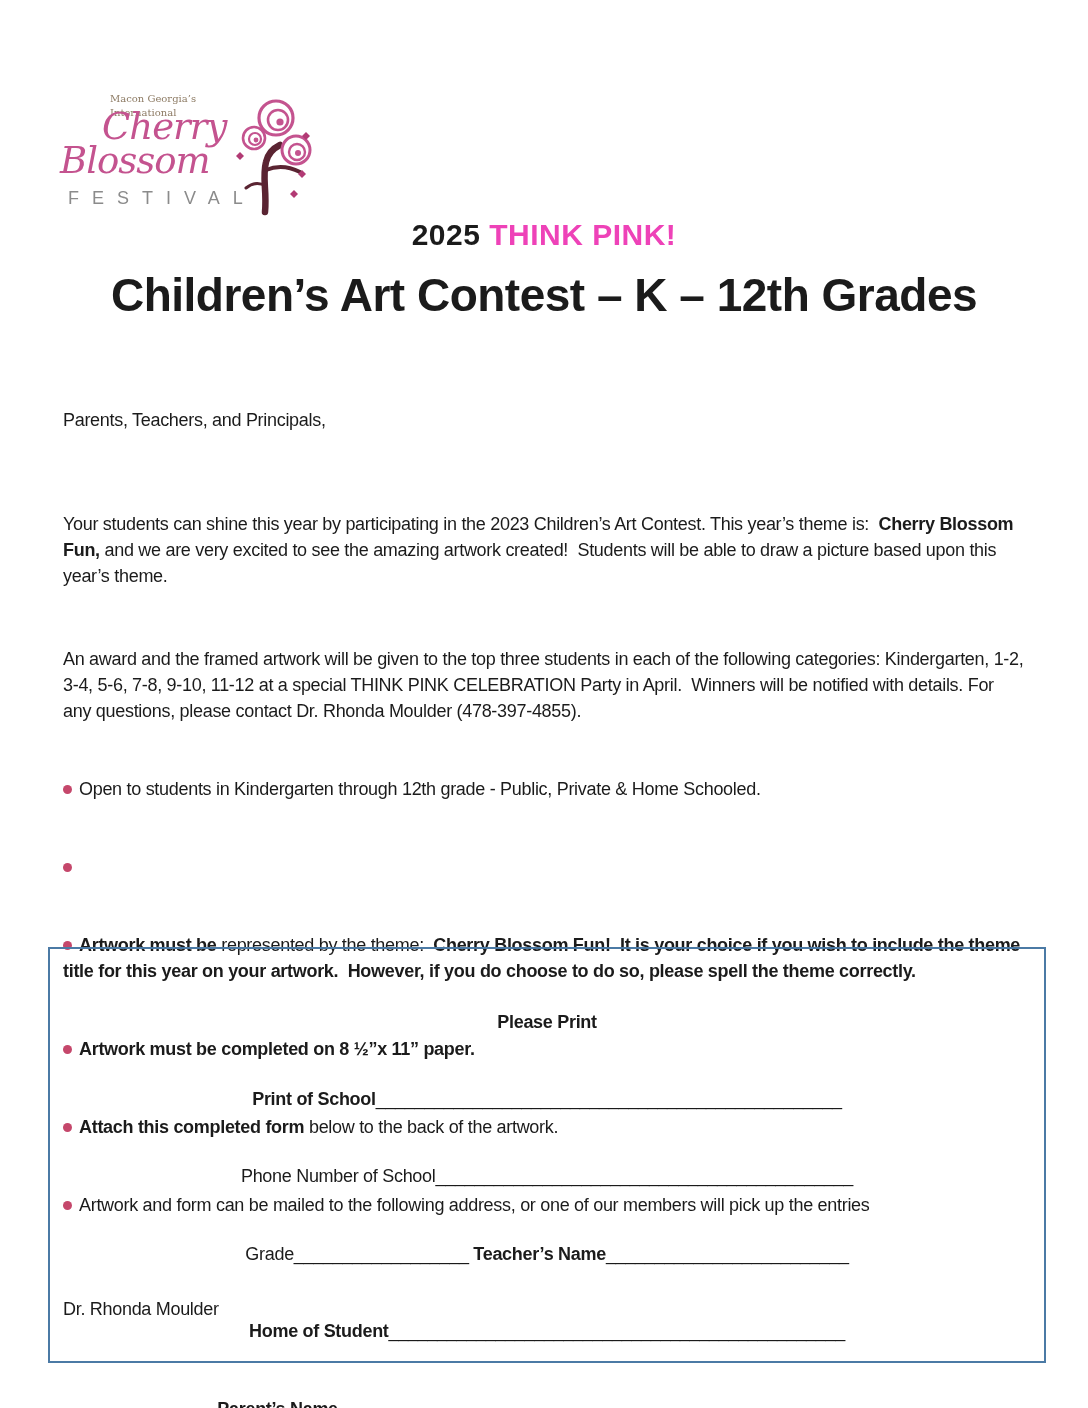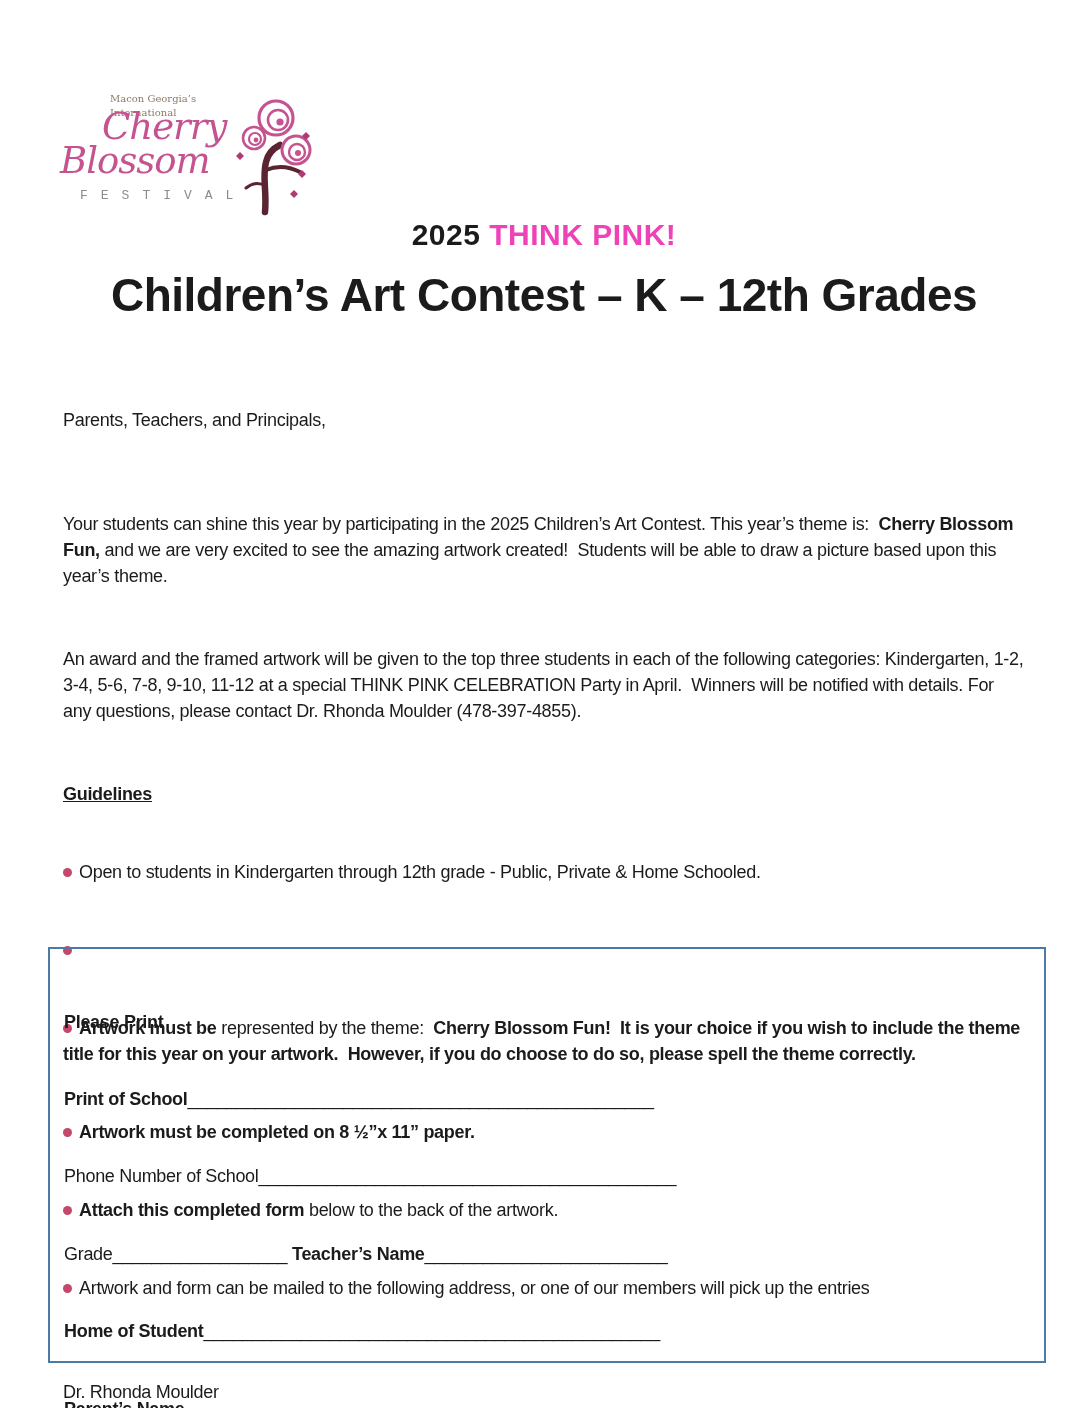--- a/index.html
+++ b/index.html
@@ -9,22 +9,22 @@
     overflow:hidden;
   }
   
   .logo{position:absolute;left:58px;top:92px;width:252px;height:128px;}
   .logo-top{position:absolute;left:52px;top:0;width:138px;
     font-family:"DejaVu Serif",serif;font-size:10px;line-height:13.5px;color:var(--logo_brown);}
   .logo-cherry{position:absolute;left:44px;top:16px;font-family:"DejaVu Serif",serif;
     font-style:italic;font-size:37px;line-height:38px;color:var(--logo_pink);letter-spacing:-1px;}
   .logo-blossom{position:absolute;left:2px;top:50px;font-family:"DejaVu Serif",serif;
     font-style:italic;font-size:37px;line-height:38px;color:var(--logo_pink);letter-spacing:-1px;}
-  .logo-festival{position:absolute;left:22px;top:96px;font-size:13px;color:var(--logo_gray);
-    letter-spacing:13px;white-space:nowrap;font-family:Liberation Mono, monospace;}
+  .logo-festival{position:absolute;left:10px;top:96px;font-size:18px;color:var(--logo_gray);
+    letter-spacing:13px;white-space:nowrap;}
   .logo-art{position:absolute;left:178px;top:4px;}
   .blossom{stroke:var(--logo_pink);fill:none;}
   .blossom-core{fill:var(--logo_pink);}
   .trunk{stroke:var(--logo_trunk);fill:none;stroke-linecap:round;}
   .petal{fill:var(--logo_petal);}
   
   .title-block{position:absolute;left:0;top:218px;width:1088px;text-align:center;}
   .title-1{font-size:30px;font-weight:bold;letter-spacing:0.5px;}
   .title-1 .pink{color:var(--title_pink);}
   .title-2{margin-top:16px;font-size:46px;font-weight:bold;letter-spacing:-0.5px;}
@@ -35,21 +35,21 @@
   .mt-blank{margin-top:26px !important;}
   .mt-sm{margin-top:5px !important;}
   .b{font-weight:bold;}
   .u{text-decoration:underline;}
   .dot{display:inline-block;width:9px;height:9px;border-radius:50%;
     background:var(--bullet);margin-right:7px;vertical-align:1px;}
   
   .formbox{position:absolute;left:48px;top:947px;width:998px;height:416px;
     box-sizing:border-box;border:2px solid var(--box_border);
     padding:9px 14px 0 14px;font-size:18px;line-height:25.8px;
-    letter-spacing:-0.3px;white-space:pre-wrap;}
+    letter-spacing:-0.3px;white-space:pre-wrap;text-align:center;}
   .fline{margin:0;}
 </style>
 </head>
 <body>
 
 <div class="page">
 
   <div class="logo">
     <div class="logo-top"><span>Macon Georgia’s</span><br><span>International</span></div>
     <div class="logo-cherry">Cherry</div>
@@ -75,23 +75,22 @@
     </svg>
   </div>
 
   <div class="title-block">
     <div class="title-1"><span>2025 </span><span class="pink">THINK PINK!</span></div>
     <div class="title-2">Children’s Art Contest – K – 12th Grades</div>
   </div>
 
   <div class="content">
     <p>Parents, Teachers, and Principals,</p>
-    <p class="mt-blank"><span>Your students can shine this year by participating in the 2025 Children’s Art Contest. This year’s theme is:  </span><span class="b">Cherry Blossom Fun,</span><span> and we are very excited to see the amazing artwork created!  Students will be able to draw a picture based upon this year’s theme.</span></p>
+    <p class="mt-blank"><span>Your students can shine this year by participating in the 2023 Children’s Art Contest. This year’s theme is:  </span><span class="b">Cherry Blossom Fun,</span><span> and we are very excited to see the amazing artwork created!  Students will be able to draw a picture based upon this year’s theme.</span></p>
     <p class="mt-sm">An award and the framed artwork will be given to the top three students in each of the following categories: Kindergarten, 1-2, 3-4, 5-6, 7-8, 9-10, 11-12 at a special THINK PINK CELEBRATION Party in April.  Winners will be notified with details. For any questions, please contact Dr. Rhonda Moulder (478-397-4855).</p>
-    <p class="mt-sm b u">Guidelines</p>
     <p><span class="dot"></span><span>Open to students in Kindergarten through 12th grade - Public, Private &amp; Home Schooled.</span></p>
     <p><span class="dot"></span></p>
     <p><span class="dot"></span><span class="b">Artwork must be </span><span>represented by the theme:  </span><span class="b">Cherry Blossom Fun!  It is your choice if you wish to include the theme title for this year on your artwork.  However, if you do choose to do so, please spell the theme correctly.</span></p>
     <p><span class="dot"></span><span class="b">Artwork must be completed on 8 ½”x 11” paper.</span></p>
     <p><span class="dot"></span><span class="b">Attach this completed form </span><span>below to the back of the artwork.</span></p>
     <p><span class="dot"></span><span>Artwork and form can be mailed to the following address, or one of our members will pick up the entries</span></p>
     <p class="mt-blank">Dr. Rhonda Moulder</p>
     
     
   </div>

